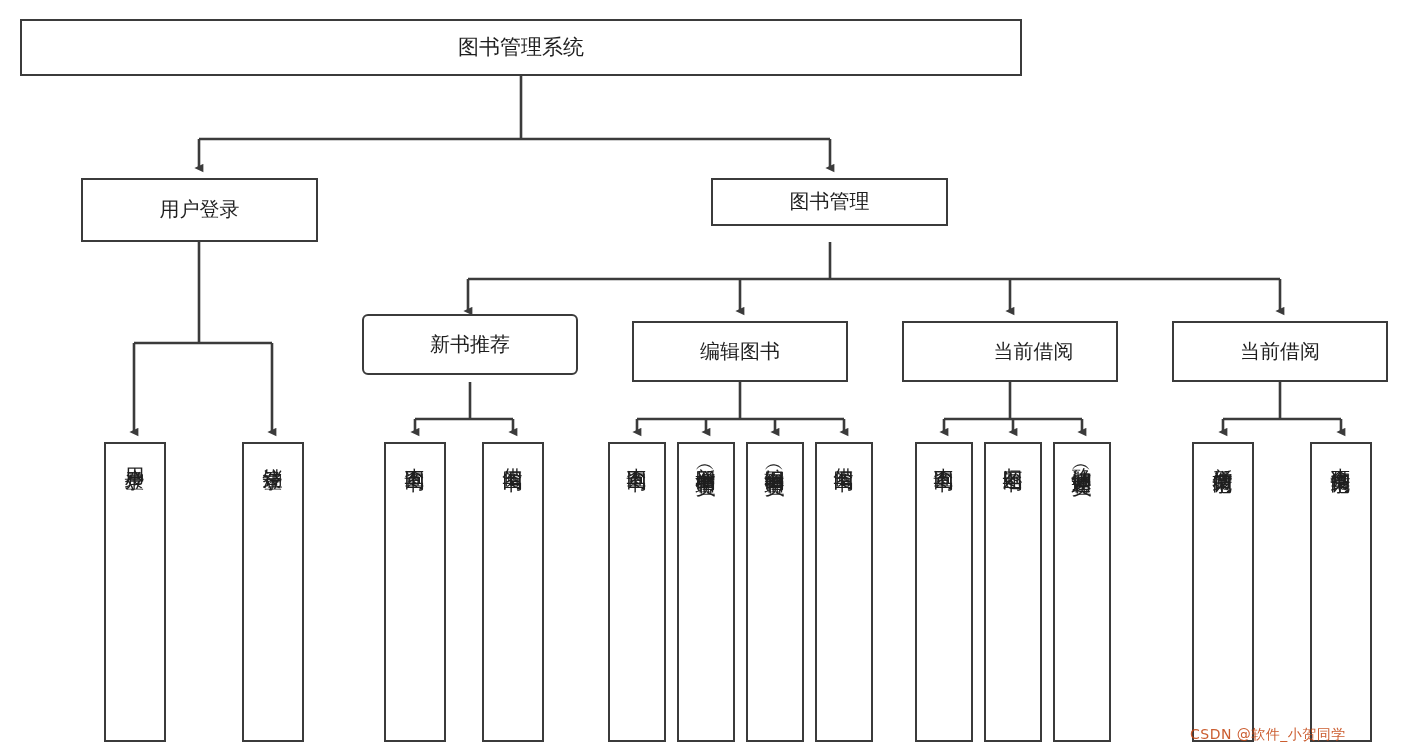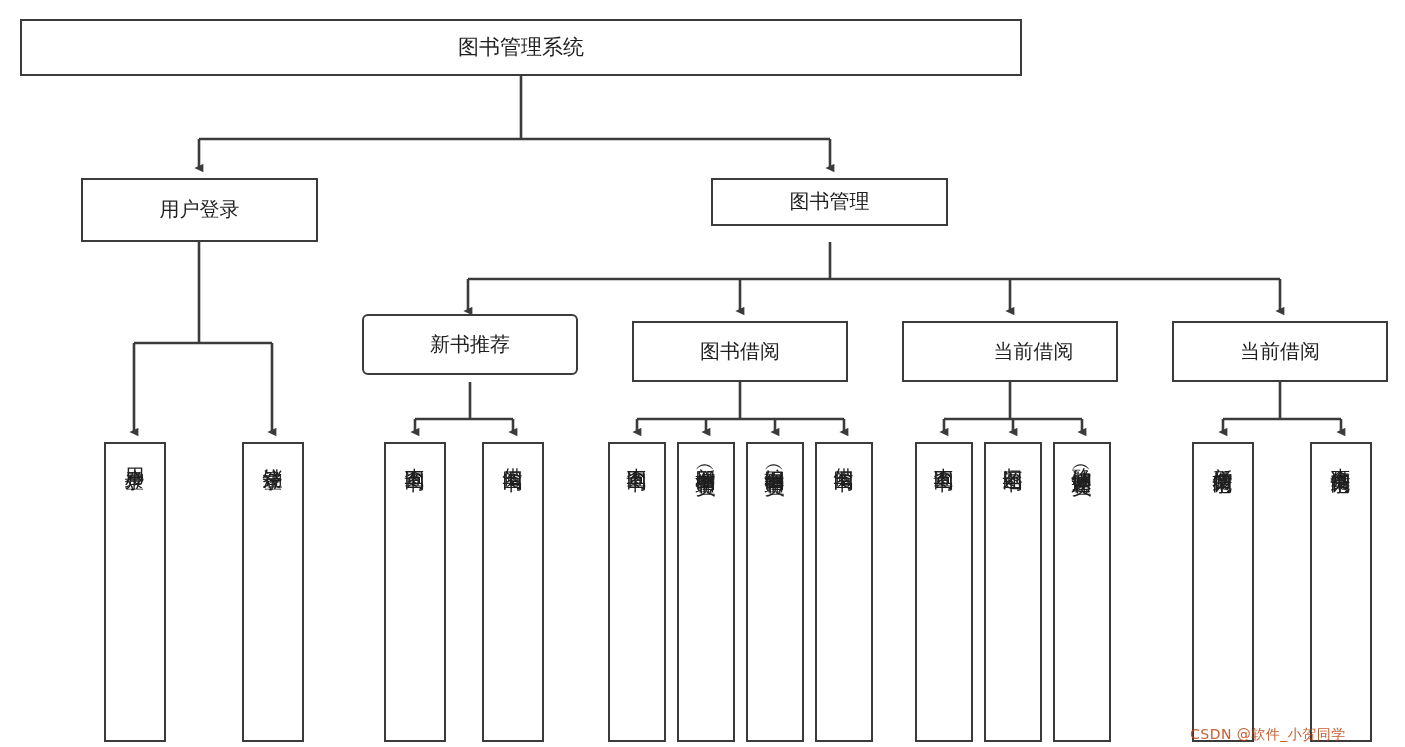--- a/index.html
+++ b/index.html
@@ -130,21 +130,21 @@
     <span class="lbl">用户登录</span>
   </div>
   <div class="node l2" style="left: 711px; top: 170px; width: 237px; height: 48px;">
     <span class="lbl">图书管理</span>
   </div>
 
   <div class="node l3" style="left: 362px; top: 306px; width: 216px; height: 61px; border-radius: 6px;">
     <span class="lbl">新书推荐</span>
   </div>
   <div class="node l3" style="left: 632px; top: 313px; width: 216px; height: 61px;">
-    <span class="lbl">图书借阅</span>
+    <span class="lbl">编辑图书</span>
   </div>
   <div class="node l3" style="left: 902px; top: 313px; width: 216px; height: 61px; padding-left: 47px;">
     <span class="lbl">当前借阅</span>
   </div>
   <div class="node l3" style="left: 1172px; top: 313px; width: 216px; height: 61px;">
     <span class="lbl">当前借阅</span>
   </div>
 
   <div class="node leaf" style="left: 104px; top: 434px; width: 62px; height: 300px;">
     <span class="lbl">用户登录</span>

